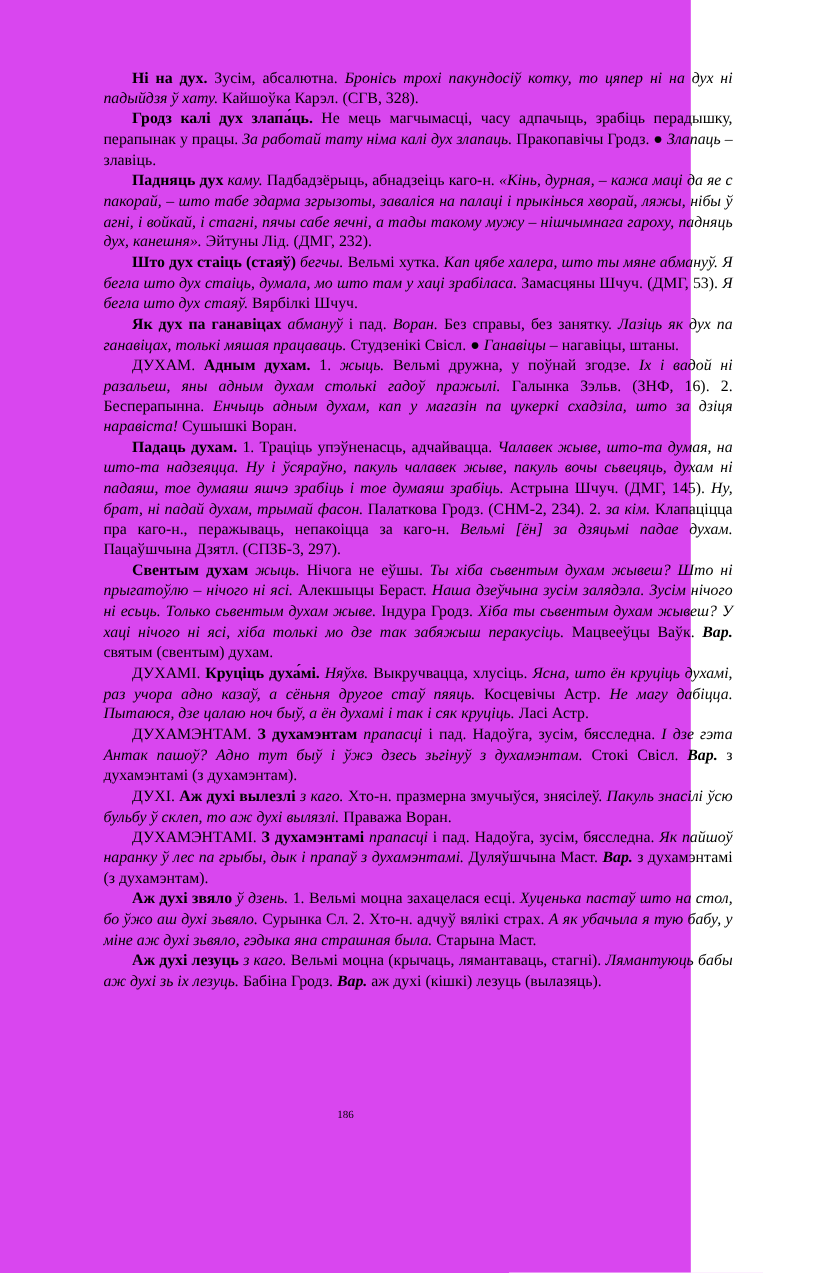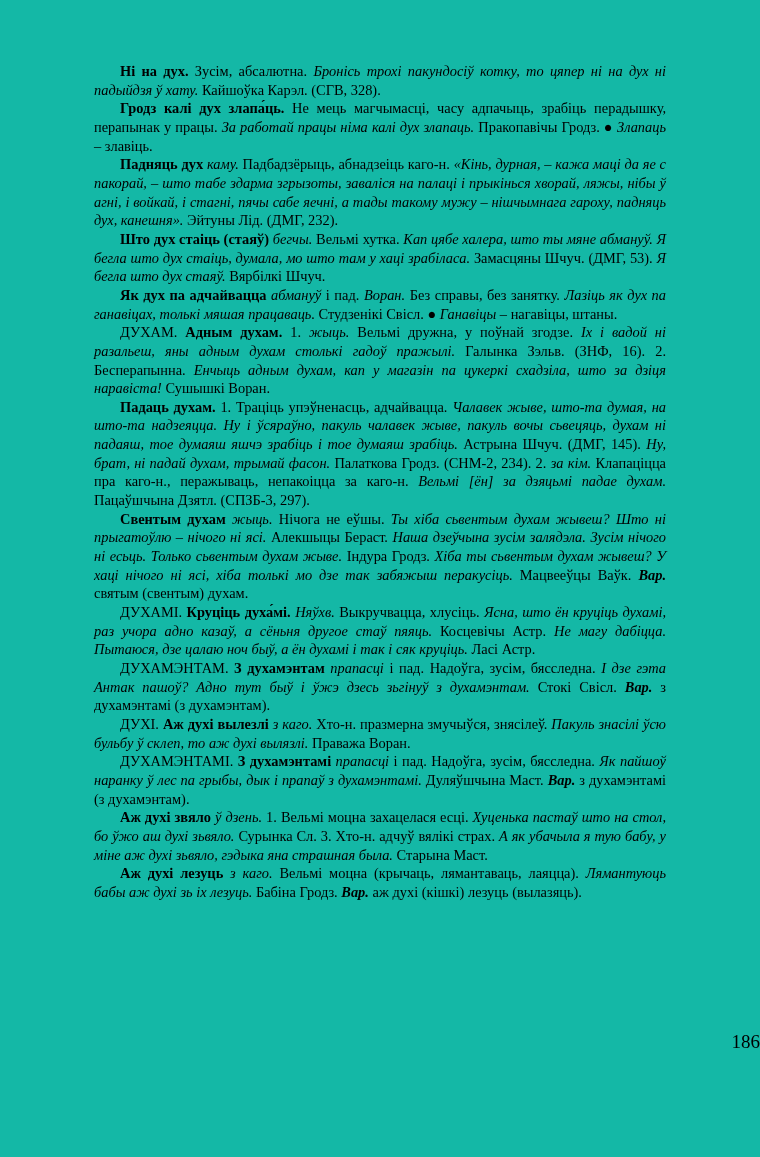--- a/index.html
+++ b/index.html
@@ -9,25 +9,25 @@
   }
   body {
     width: 760px;
     height: 1157px;
     font-family: "Liberation Serif", "DejaVu Serif", serif;
     color: #000000;
     overflow: hidden;
   }
   .page {
     position: relative;
-    width: 760px;
+    width: 628px;
     height: 1157px;
     box-sizing: border-box;
     padding: 62px 94px 0 94px;
-    background: #14b8a6;
+    background: #d946ef;
   }
   .column {
     width: 572px;
     font-size: 14.4px;
     line-height: 18.65px;
     text-align: justify;
     text-justify: inter-word;
     hyphens: none;
   }
   p.entry {
@@ -40,40 +40,39 @@
     text-align: justify;
   }
   .hw { font-weight: bold; }
   .it { font-style: italic; }
   .bi { font-weight: bold; font-style: italic; }
   .pagenum {
     position: absolute;
     left: 0;
     right: 0;
     top: 1008px;
-    text-align: right;
-    font-size: 19px;
+    text-align: center;
+    font-size: 10px;
     font-family: "Liberation Serif", "DejaVu Serif", serif;
-    margin-top: 23px;
   }
 </style>
 </head>
 <body>
 
 <div class="page">
   <div class="column" id="entries-column">
       <p class="entry"><span class="hw">Ні на дух.</span><span> Зусім, абсалютна. </span><span class="it">Бронісь трохі пакундосіў котку, то цяпер ні на дух ні падыйдзя ў хату.</span><span> Кайшоўка Карэл. (СГВ, 328).</span></p>
-      <p class="entry"><span class="hw">Гродз калі дух злапа́ць.</span><span> Не мець магчымасці, часу адпачыць, зрабіць перадышку, перапынак у працы. </span><span class="it">За работай працы німа калі дух злапаць.</span><span> Пракопавічы Гродз. ● </span><span class="it">Злапаць</span><span> – злавіць.</span></p>
+      <p class="entry"><span class="hw">Гродз калі дух злапа́ць.</span><span> Не мець магчымасці, часу адпачыць, зрабіць перадышку, перапынак у працы. </span><span class="it">За работай тату німа калі дух злапаць.</span><span> Пракопавічы Гродз. ● </span><span class="it">Злапаць</span><span> – злавіць.</span></p>
       <p class="entry"><span class="hw">Падняць дух</span><span class="it"> каму.</span><span> Падбадзёрыць, абнадзеіць каго-н. </span><span class="it">«Кінь, дурная, – кажа маці да яе с пакорай, – што табе здарма згрызоты, заваліся на палаці і прыкінься хворай, ляжы, нібы ў агні, і войкай, і стагні, пячы сабе яечні, а тады такому мужу – нішчымнага гароху, падняць дух, канешня».</span><span> Эйтуны Лід. (ДМГ, 232).</span></p>
       <p class="entry"><span class="hw">Што дух стаіць (стаяў)</span><span class="it"> бегчы.</span><span> Вельмі хутка. </span><span class="it">Кап цябе халера, што ты мяне абмануў. Я бегла што дух стаіць, думала, мо што там у хаці зрабілаcа.</span><span> Замасцяны Шчуч. (ДМГ, 53). </span><span class="it">Я бегла што дух стаяў.</span><span> Вярбілкі Шчуч.</span></p>
-      <p class="entry"><span class="hw">Як дух па адчайвацца</span><span class="it"> абмануў</span><span> і пад. </span><span class="it">Воран.</span><span> Без справы, без занятку. </span><span class="it">Лазіць як дух па ганавіцах, толькі мяшая працаваць.</span><span> Студзенікі Свісл. ● </span><span class="it">Ганавіцы</span><span> – нагавіцы, штаны.</span></p>
+      <p class="entry"><span class="hw">Як дух па ганавіцах</span><span class="it"> абмануў</span><span> і пад. </span><span class="it">Воран.</span><span> Без справы, без занятку. </span><span class="it">Лазіць як дух па ганавіцах, толькі мяшая працаваць.</span><span> Студзенікі Свісл. ● </span><span class="it">Ганавіцы</span><span> – нагавіцы, штаны.</span></p>
       <p class="entry"><span>ДУХАМ. </span><span class="hw">Адным духам.</span><span> 1. </span><span class="it">жыць.</span><span> Вельмі дружна, у поўнай згодзе. </span><span class="it">Іх і вадой ні разальеш, яны адным духам столькі гадоў пражылі.</span><span> Галынка Зэльв. (ЗНФ, 16). 2. Бесперапынна. </span><span class="it">Енчыць адным духам, кап у магазін па цукеркі схадзіла, што за дзіця наравіста!</span><span> Сушышкі Воран.</span></p>
       <p class="entry"><span class="hw">Падаць духам.</span><span> 1. Траціць упэўненасць, адчайвацца. </span><span class="it">Чалавек жыве, што-та думая, на што-та надзеяцца. Ну і ўсяраўно, пакуль чалавек жыве, пакуль вочы сьвецяць, духам ні падаяш, тое думаяш яшчэ зрабіць і тое думаяш зрабіць.</span><span> Астрына Шчуч. (ДМГ, 145). </span><span class="it">Ну, брат, ні падай духам, трымай фасон.</span><span> Палаткова Гродз. (СНМ-2, 234). 2. </span><span class="it">за кім.</span><span> Клапаціцца пра каго-н., перажываць, непакоіцца за каго-н. </span><span class="it">Вельмі [ён] за дзяцьмі падае духам.</span><span> Пацаўшчына Дзятл. (СПЗБ-3, 297).</span></p>
       <p class="entry"><span class="hw">Свентым духам</span><span class="it"> жыць.</span><span> Нічога не еўшы. </span><span class="it">Ты хіба сьвентым духам жывеш? Што ні прыгатоўлю – нічого ні ясі.</span><span> Алекшыцы Бераст. </span><span class="it">Наша дзеўчына зусім залядэла. Зусім нічого ні есьць. Только сьвентым духам жыве.</span><span> Індура Гродз. </span><span class="it">Хіба ты сьвентым духам жывеш? У хаці нічого ні ясі, хіба толькі мо дзе так забяжыш перакусіць.</span><span> Мацвееўцы Ваўк. </span><span class="bi">Вар.</span><span> святым (свентым) духам.</span></p>
       <p class="entry"><span>ДУХАМІ. </span><span class="hw">Круціць духа́мі.</span><span class="it"> Няўхв.</span><span> Выкручвацца, хлусіць. </span><span class="it">Ясна, што ён круціць духамі, раз учора адно казаў, а сёньня другое стаў пяяць.</span><span> Косцевічы Астр. </span><span class="it">Не магу дабіцца. Пытаюся, дзе цалаю ноч быў, а ён духамі і так і сяк круціць.</span><span> Ласі Астр.</span></p>
       <p class="entry"><span>ДУХАМЭНТАМ. </span><span class="hw">З духамэнтам</span><span class="it"> прапасці</span><span> і пад. Надоўга, зусім, бясследна. </span><span class="it">І дзе гэта Антак пашоў? Адно тут быў і ўжэ дзесь зьгінуў з духамэнтам.</span><span> Стокі Свісл. </span><span class="bi">Вар.</span><span> з духамэнтамі (з духамэнтам).</span></p>
       <p class="entry"><span>ДУХІ. </span><span class="hw">Аж духі вылезлі</span><span class="it"> з каго.</span><span> Хто-н. празмерна змучыўся, знясілеў. </span><span class="it">Пакуль знасілі ўсю бульбу ў склеп, то аж духі вылязлі.</span><span> Праважа Воран.</span></p>
       <p class="entry"><span>ДУХАМЭНТАМІ. </span><span class="hw">З духамэнтамі</span><span class="it"> прапасці</span><span> і пад. Надоўга, зусім, бясследна. </span><span class="it">Як пайшоў наранку ў лес па грыбы, дык і прапаў з духамэнтамі.</span><span> Дуляўшчына Маст. </span><span class="bi">Вар.</span><span> з духамэнтамі (з духамэнтам).</span></p>
-      <p class="entry"><span class="hw">Аж духі звяло</span><span class="it"> ў дзень.</span><span> 1. Вельмі моцна захацелася есці. </span><span class="it">Хуценька пастаў што на стол, бо ўжо аш духі зьвяло.</span><span> Сурынка Сл. 3. Хто-н. адчуў вялікі страх. </span><span class="it">А як убачыла я тую бабу, у міне аж духі зьвяло, гэдыка яна страшная была.</span><span> Старына Маст.</span></p>
-      <p class="entry"><span class="hw">Аж духі лезуць</span><span class="it"> з каго.</span><span>  Вельмі моцна (крычаць, лямантаваць, лаяцца). </span><span class="it">Лямантуюць бабы аж духі зь іх лезуць.</span><span> Бабіна Гродз. </span><span class="bi">Вар.</span><span> аж духі (кішкі) лезуць (вылазяць).</span></p>
+      <p class="entry"><span class="hw">Аж духі звяло</span><span class="it"> ў дзень.</span><span> 1. Вельмі моцна захацелася есці. </span><span class="it">Хуценька пастаў што на стол, бо ўжо аш духі зьвяло.</span><span> Сурынка Сл. 2. Хто-н. адчуў вялікі страх. </span><span class="it">А як убачыла я тую бабу, у міне аж духі зьвяло, гэдыка яна страшная была.</span><span> Старына Маст.</span></p>
+      <p class="entry"><span class="hw">Аж духі лезуць</span><span class="it"> з каго.</span><span>  Вельмі моцна (крычаць, лямантаваць, стагні). </span><span class="it">Лямантуюць бабы аж духі зь іх лезуць.</span><span> Бабіна Гродз. </span><span class="bi">Вар.</span><span> аж духі (кішкі) лезуць (вылазяць).</span></p>
     </div>
   <div class="pagenum">186</div>
 </div>
 
 </body></html>

